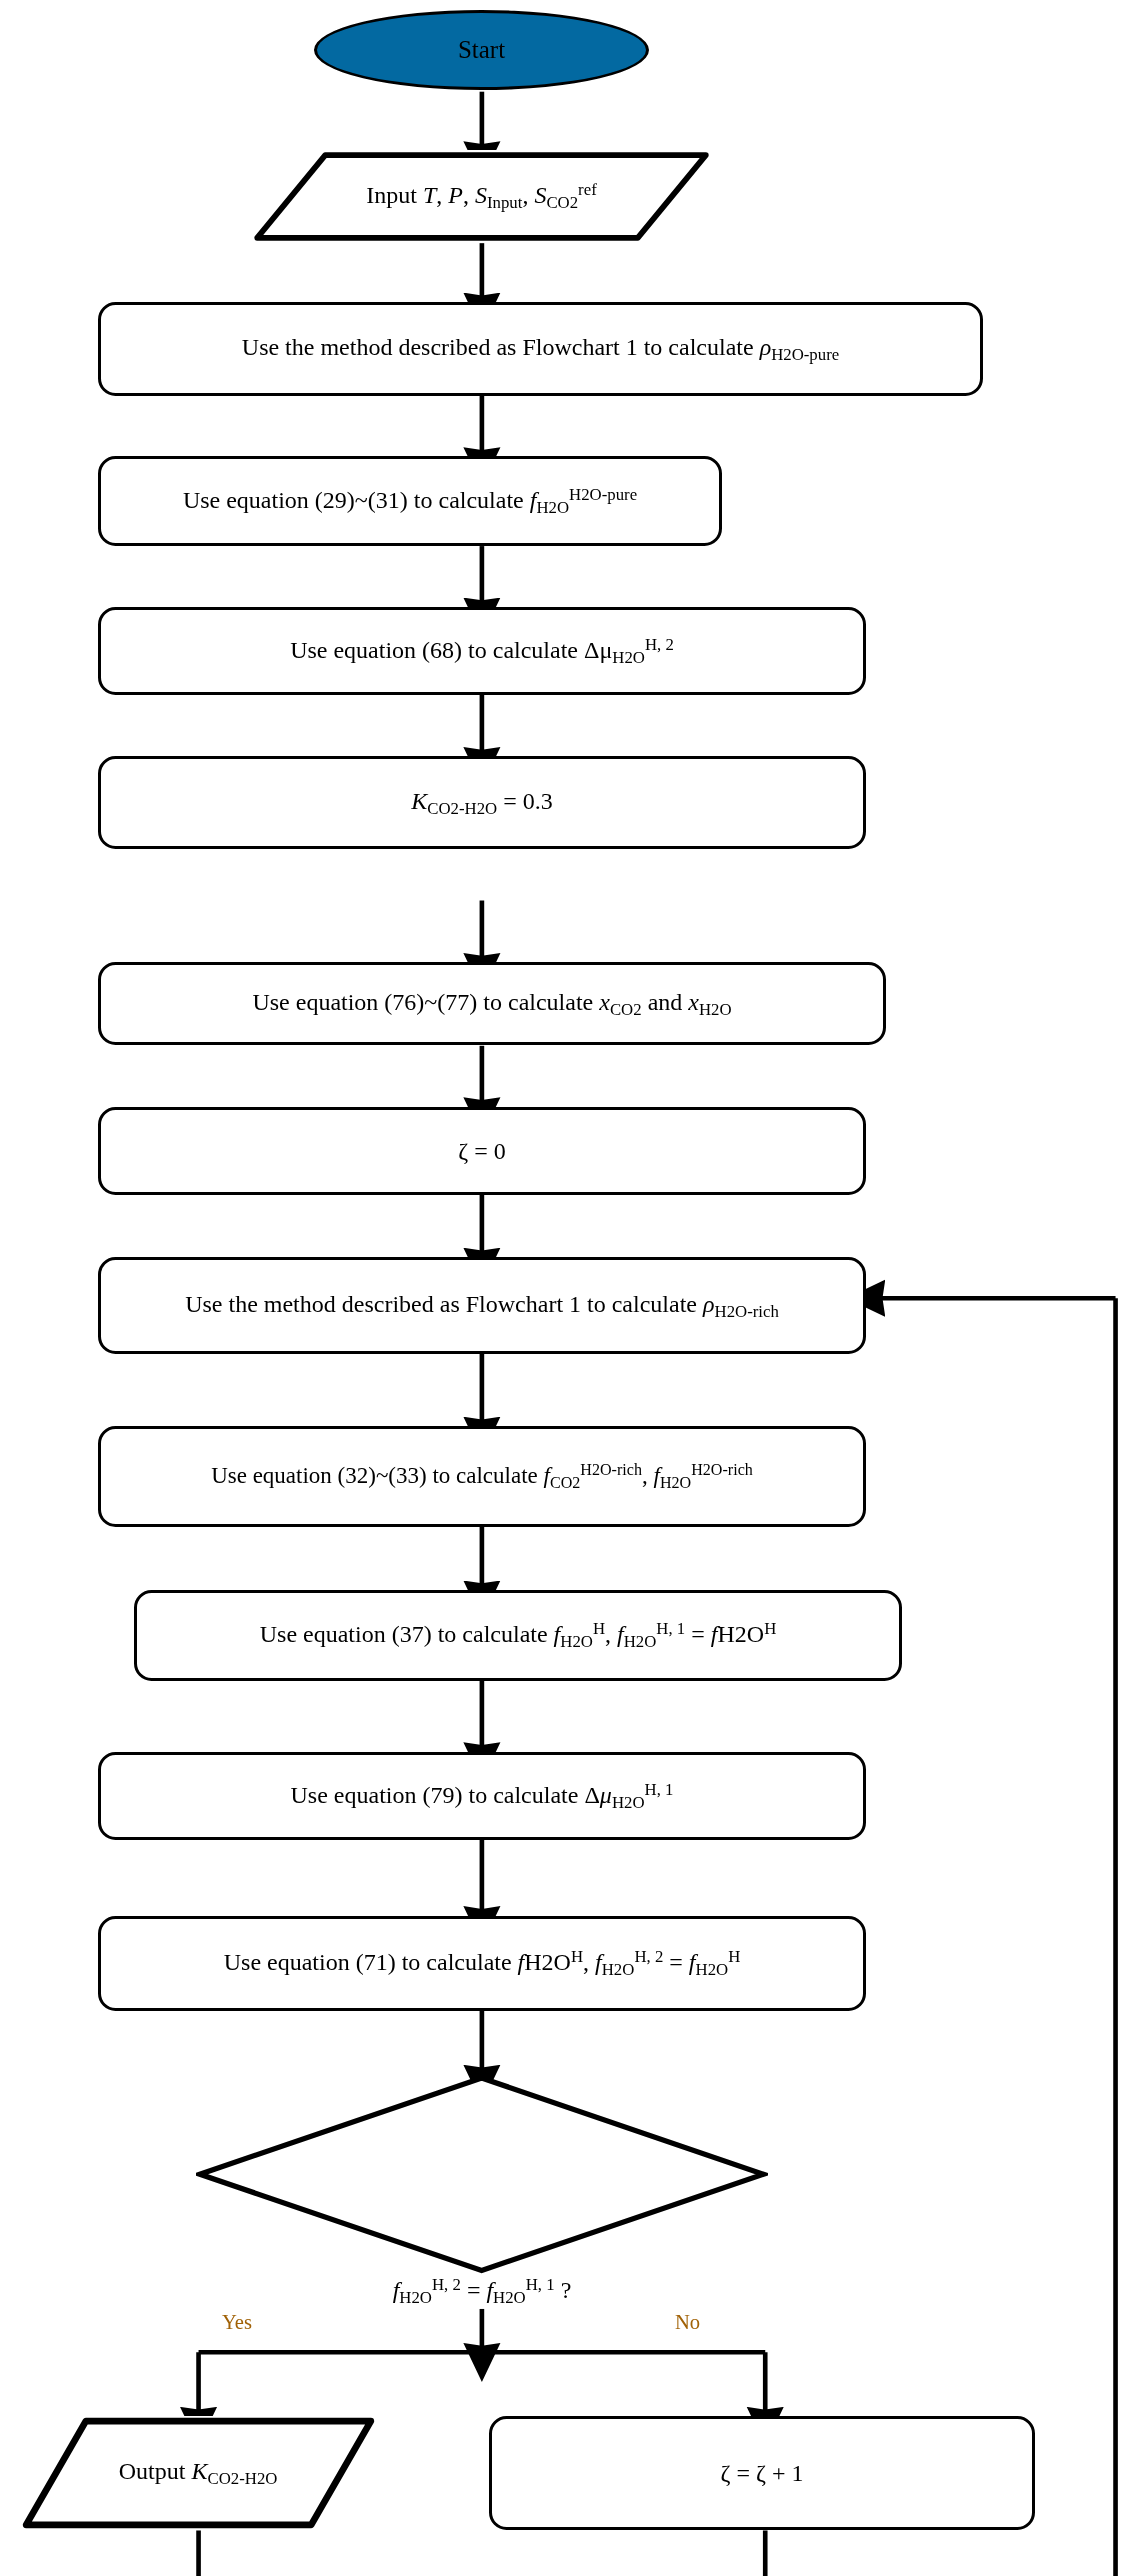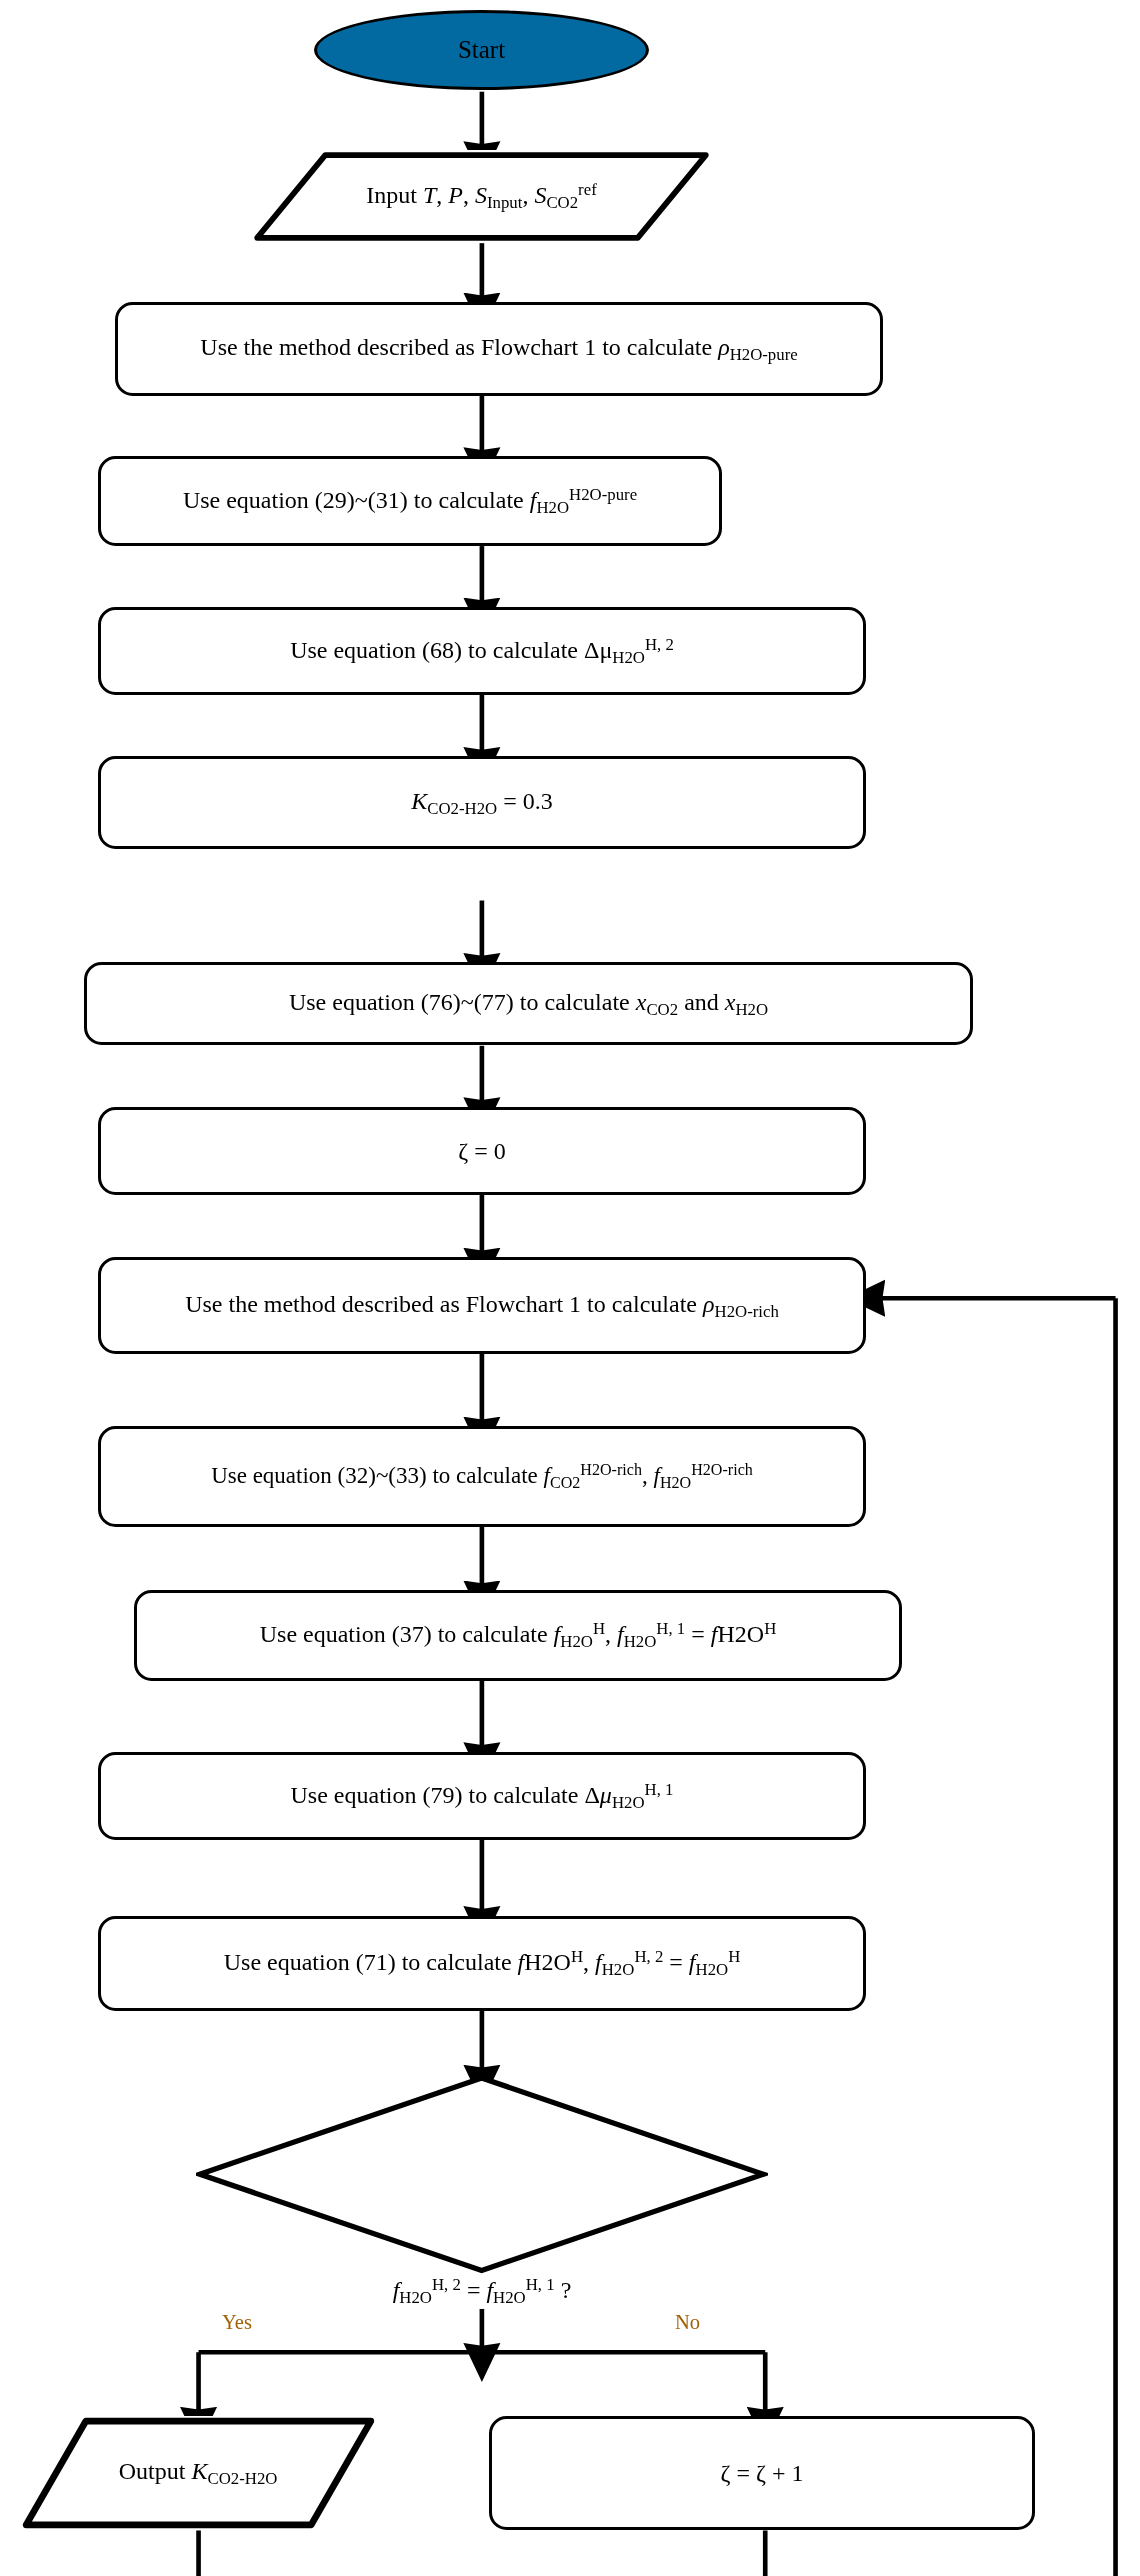--- a/index.html
+++ b/index.html
@@ -73,21 +73,21 @@
 
   <div class="node io" style="left:252px;top:150px;width:459px;height:93px;">
     <svg class="iobody" viewBox="0 0 890 180" preserveAspectRatio="none">
       <path d="M142,10 L880,10 L748,170 L10,170 Z" fill="#fff" stroke="#000" stroke-width="11" stroke-linejoin="round"></path>
     </svg>
     <span class="txt f46">
       <span>Input </span><i class="v">T</i><span>,&nbsp;</span><i class="v">P</i><span>,&nbsp;</span><i class="v">S</i><sub>Input</sub><span>,&nbsp;</span><i class="v">S</i><sub>CO2</sub><sup>ref</sup>
     </span>
   </div>
 
-  <div class="node proc" style="left:115px;top:302px;width:768px;height:94px;">
+  <div class="node proc" style="left:98px;top:302px;width:885px;height:94px;">
     <span class="txt f46">
       <span>Use the method described as Flowchart 1 to calculate </span><i class="v">ρ</i><sub>H2O-pure</sub>
     </span>
   </div>
 
   <div class="node proc" style="left:98px;top:456px;width:624px;height:90px;">
     <span class="txt f46">
       <span>Use equation (29)~(31) to calculate </span><i class="v">f</i><sub>H2O</sub><sup>H2O-pure</sup>
     </span>
   </div>
@@ -97,21 +97,21 @@
       <span>Use equation (68) to calculate </span><span>Δ</span><span>μ</span><sub>H2O</sub><sup>H, 2</sup>
     </span>
   </div>
 
   <div class="node proc" style="left:98px;top:756px;width:768px;height:93px;">
     <span class="txt f46">
       <i class="v">K</i><sub>CO2-H2O</sub><span> = </span><span>0.3</span>
     </span>
   </div>
 
-  <div class="node proc" style="left:84px;top:962px;width:889px;height:83px;text-align:right;">
+  <div class="node proc" style="left:98px;top:962px;width:788px;height:83px;text-align:right;">
     <span class="txt f46">
       <span>Use equation (76)~(77) to calculate </span><i class="v">x</i><sub>CO2</sub><span> and </span><i class="v">x</i><sub>H2O</sub>
     </span>
   </div>
 
   <div class="node proc" style="left:98px;top:1107px;width:768px;height:88px;">
     <span class="txt f46">
       <span>ζ</span><span> = </span><span>0</span>
     </span>
   </div>

